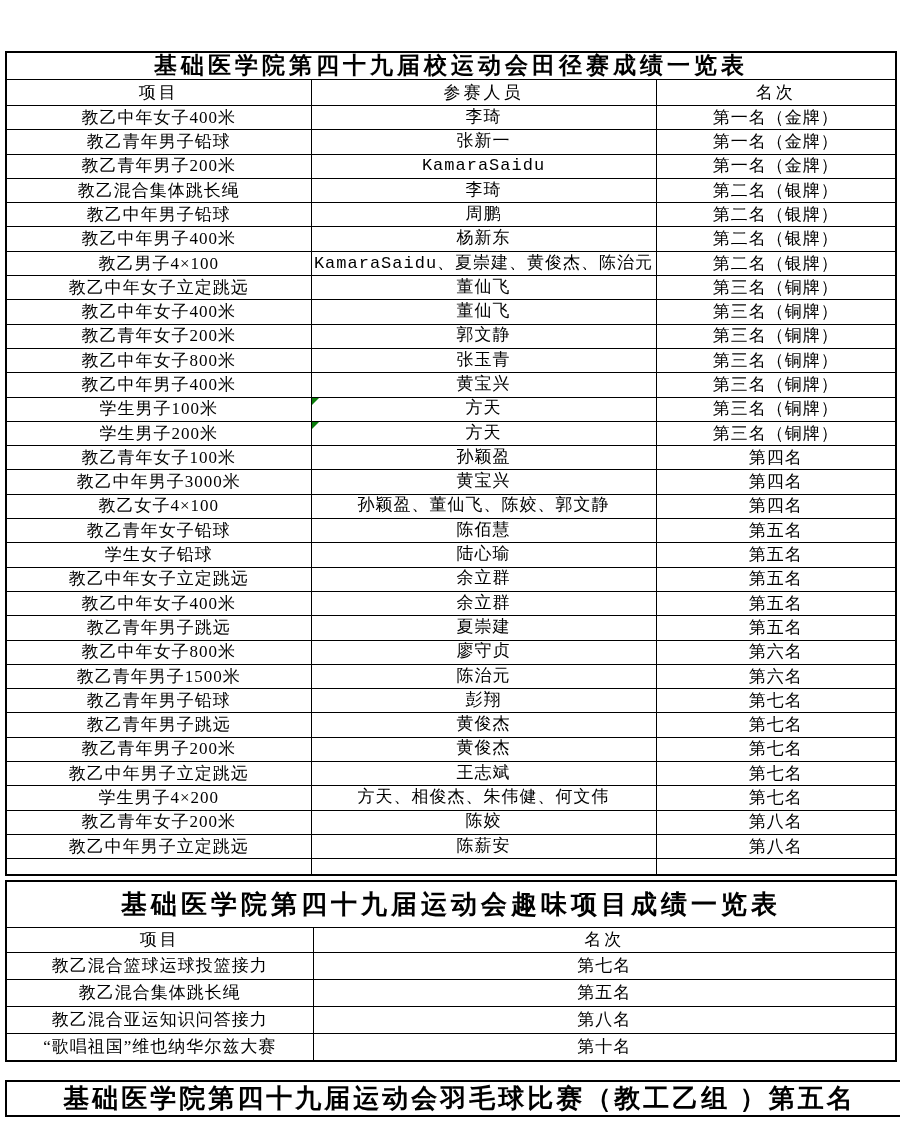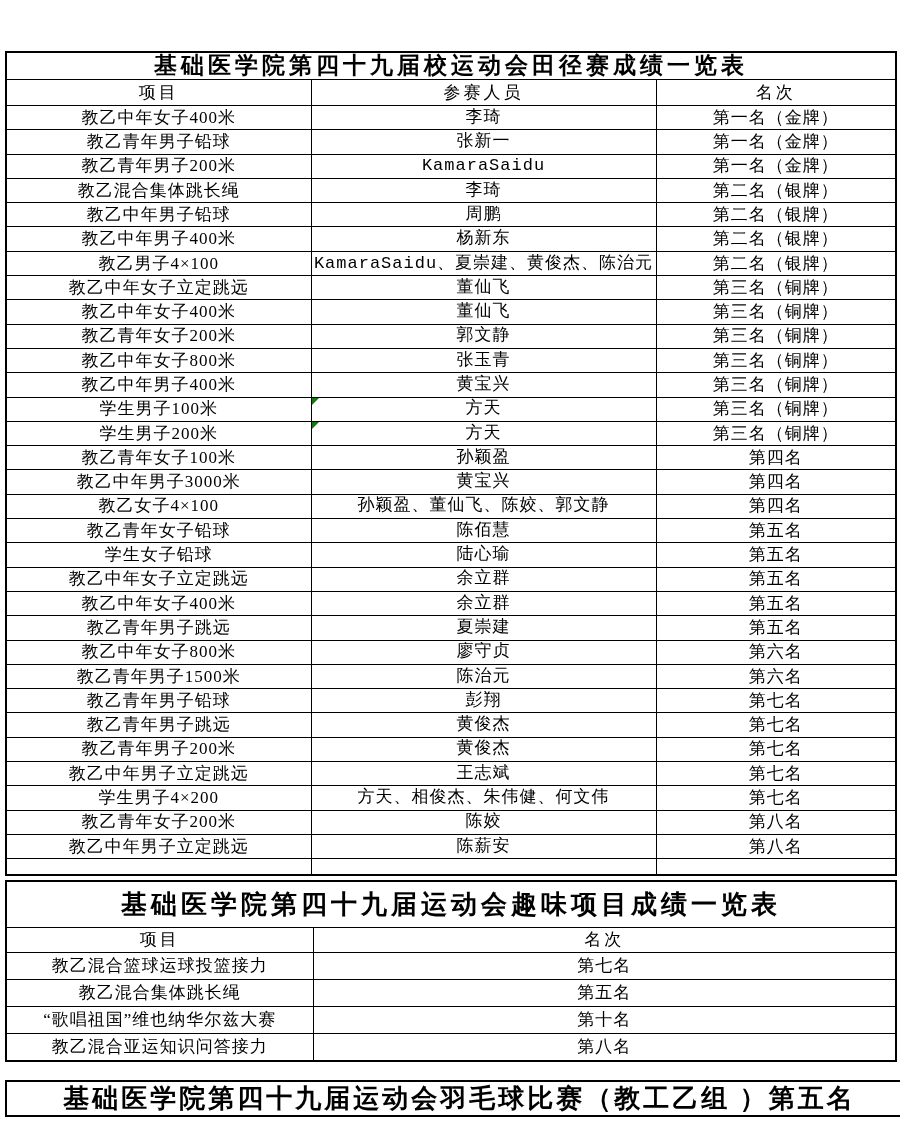--- a/index.html
+++ b/index.html
@@ -265,26 +265,26 @@
     <tbody>
         <tr>
           <td>教乙混合篮球运球投篮接力</td>
           <td>第七名</td>
         </tr>
         <tr>
           <td>教乙混合集体跳长绳</td>
           <td>第五名</td>
         </tr>
         <tr>
+          <td>教乙混合亚运知识问答接力</td>
+          <td>第八名</td>
+        </tr>
+        <tr>
           <td>“歌唱祖国”维也纳华尔兹大赛</td>
           <td>第十名</td>
-        </tr>
-        <tr>
-          <td>教乙混合亚运知识问答接力</td>
-          <td>第八名</td>
         </tr>
       </tbody>
   </table>
 
   <div class="banner">
     <span>基础医学院第四十九届运动会羽毛球比赛（教工乙组 ）第五名</span>
   </div>
 
 </div>
 

